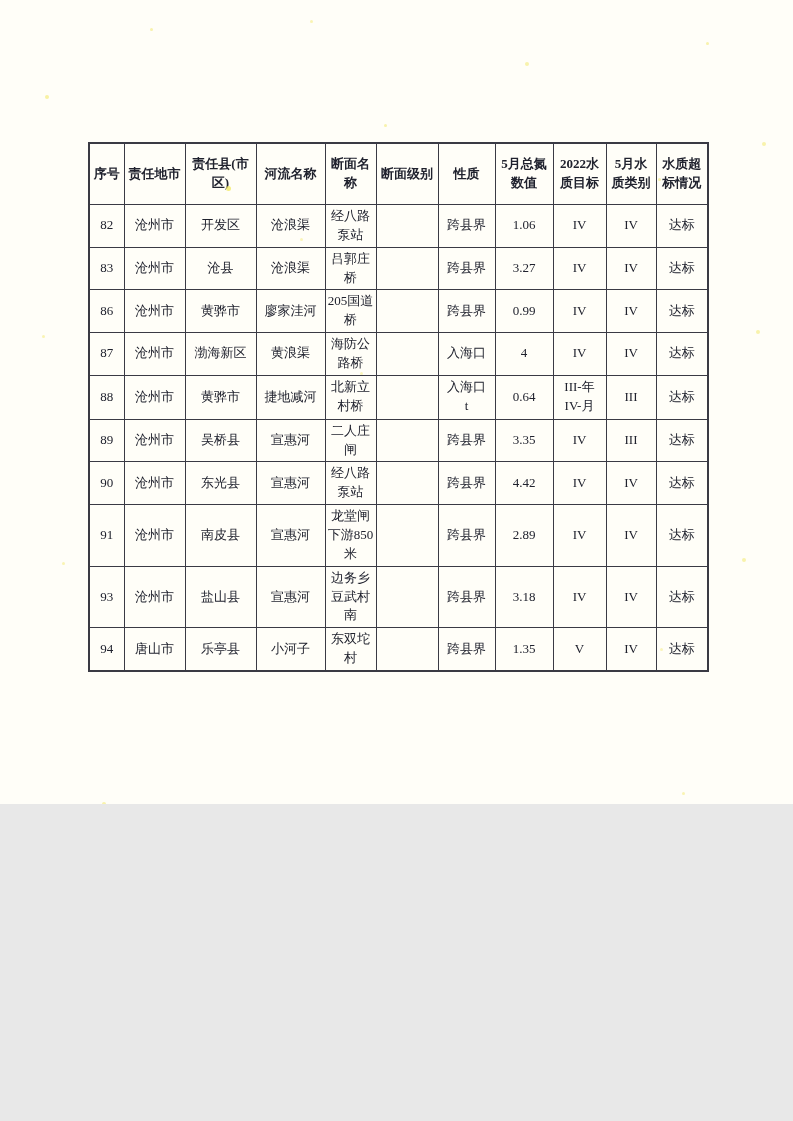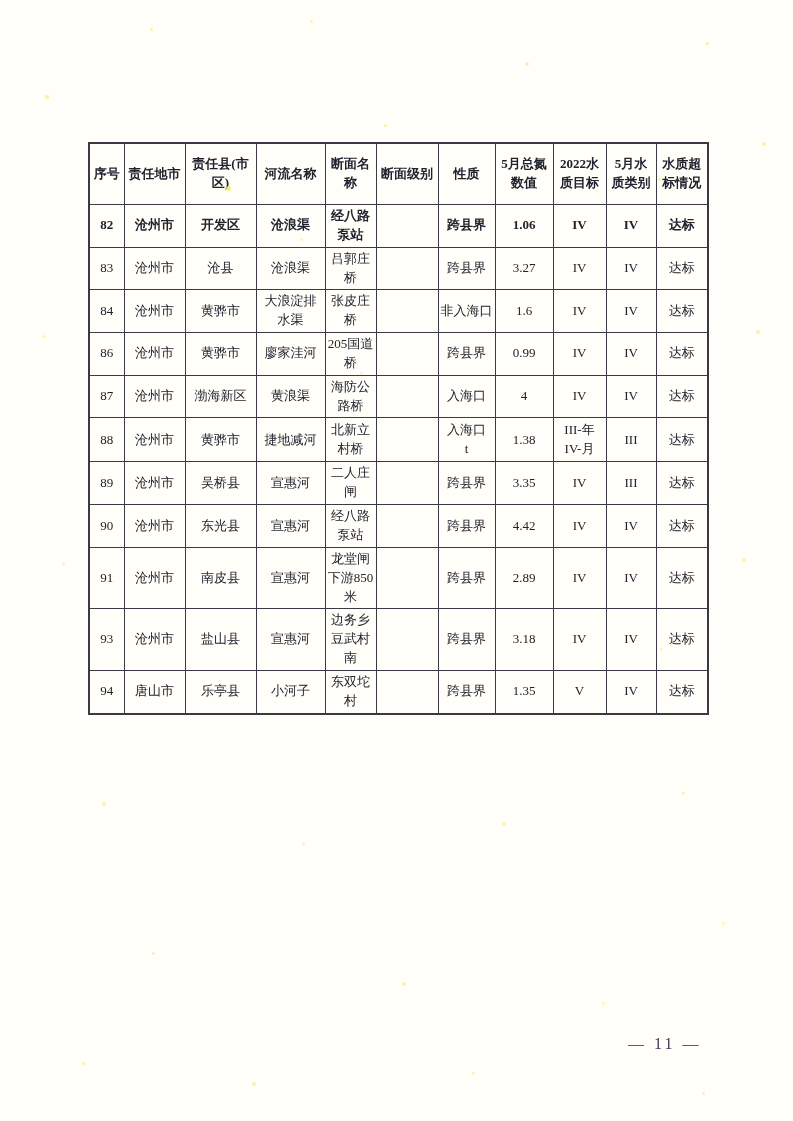--- a/index.html
+++ b/index.html
@@ -3,21 +3,21 @@
 <meta charset="utf-8">
 <style>
   :root{
     --text:#20222e;
     --border:#3a3a44;
     --paper:#fffef8;
   }
   html,body{margin:0;padding:0;background:#e8e8e8;}
   .page{
     position:relative;
-    width:793px;height:1121px;
+    width:793px;height:804px;
     background:var(--paper);
     overflow:hidden;
     font-family:"Liberation Serif","DejaVu Serif",serif;
     color:var(--text);
   }
   .speckle{
     position:absolute;border-radius:50%;
     pointer-events:none;
   }
   table.doc{
@@ -79,21 +79,21 @@
           <th>断面名称</th>
           <th>断面级别</th>
           <th>性质</th>
           <th>5月总氮数值</th>
           <th>2022水质目标</th>
           <th>5月水质类别</th>
           <th>水质超标情况</th>
         </tr>
     </thead>
     <tbody id="table-body">
-        <tr style="height: 40px; font-weight: bold;">
+        <tr style="height: 40px;">
           <td>82</td>
           <td>沧州市</td>
           <td>开发区</td>
           <td>沧浪渠</td>
           <td>经八路泵站</td>
           <td></td>
           <td>跨县界</td>
           <td>1.06</td>
           <td>IV</td>
           <td>IV</td>
@@ -106,33 +106,20 @@
           <td>沧浪渠</td>
           <td>吕郭庄桥</td>
           <td></td>
           <td>跨县界</td>
           <td>3.27</td>
           <td>IV</td>
           <td>IV</td>
           <td>达标</td>
         </tr>
         <tr style="height: 38px;">
-          <td>84</td>
-          <td>沧州市</td>
-          <td>黄骅市</td>
-          <td>大浪淀排水渠</td>
-          <td>张皮庄桥</td>
-          <td></td>
-          <td>非入海口</td>
-          <td>1.6</td>
-          <td>IV</td>
-          <td>IV</td>
-          <td>达标</td>
-        </tr>
-        <tr style="height: 38px;">
           <td>86</td>
           <td>沧州市</td>
           <td>黄骅市</td>
           <td>廖家洼河</td>
           <td>205国道桥</td>
           <td></td>
           <td>跨县界</td>
           <td>0.99</td>
           <td>IV</td>
           <td>IV</td>
@@ -153,21 +140,21 @@
         </tr>
         <tr style="height: 44px;">
           <td>88</td>
           <td>沧州市</td>
           <td>黄骅市</td>
           <td>捷地减河</td>
           <td>北新立村桥</td>
           <td></td>
           <td>入海口
 t</td>
-          <td>1.38</td>
+          <td>0.64</td>
           <td>III-年
 IV-月</td>
           <td>III</td>
           <td>达标</td>
         </tr>
         <tr style="height: 35px;">
           <td>89</td>
           <td>沧州市</td>
           <td>吴桥县</td>
           <td>宣惠河</td>

